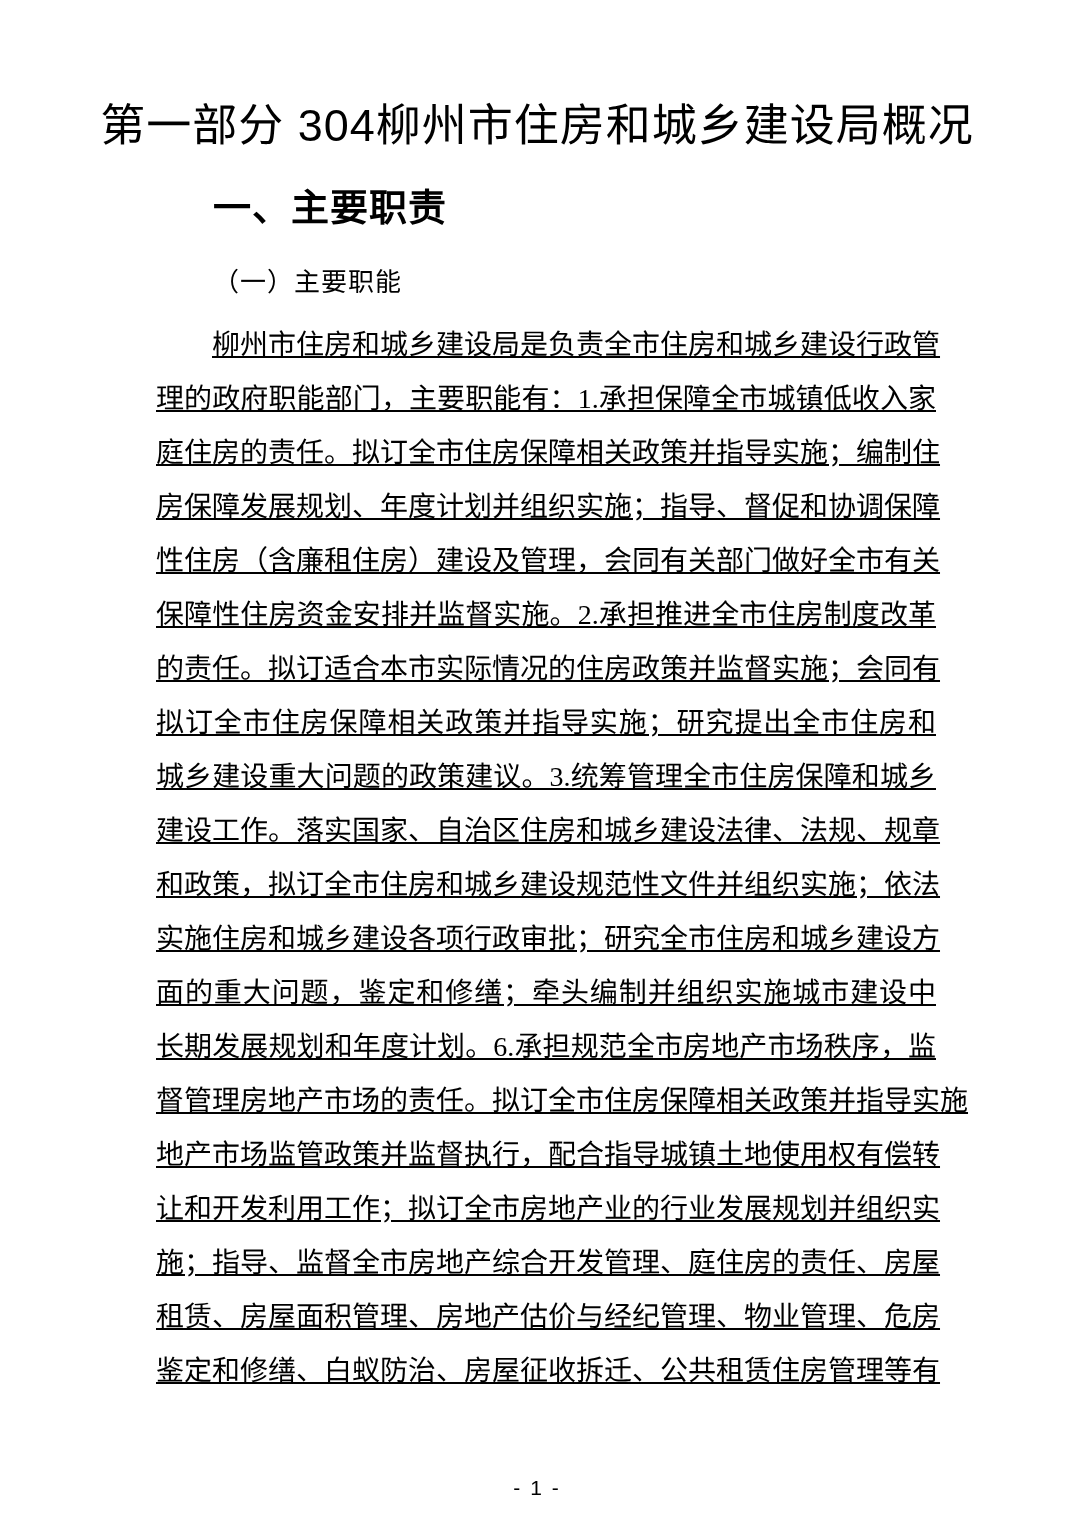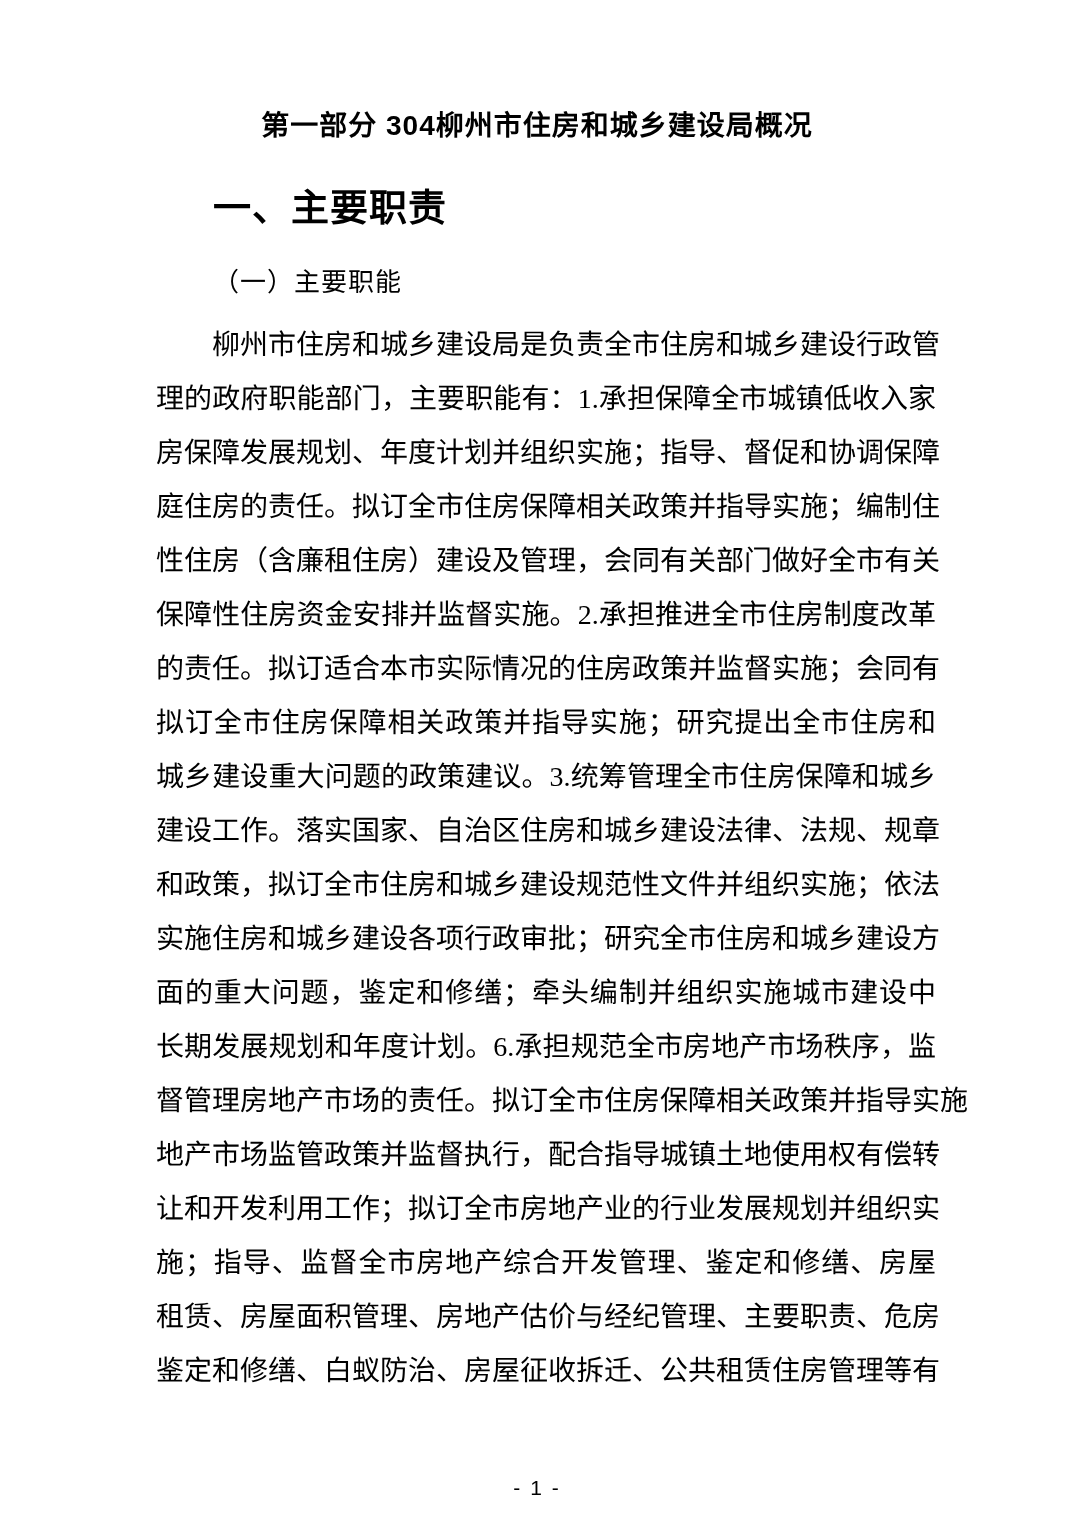--- a/index.html
+++ b/index.html
@@ -16,22 +16,22 @@
     overflow: hidden;
     font-family: "Liberation Serif", "DejaVu Serif", serif;
   }
   .doc-title {
     position: absolute;
     top: 100px;
     left: 0;
     width: 100%;
     text-align: center;
     font-family: "Liberation Sans", "DejaVu Sans", sans-serif;
-    font-weight: bold;
-    font-size: 28px;
+    font-weight: normal;
+    font-size: 45px;
     line-height: 52px;
     letter-spacing: 1px;
     white-space: nowrap;
   }
   .section-heading {
     position: absolute;
     top: 190px;
     left: 213px;
     font-family: "Liberation Sans", "DejaVu Sans", sans-serif;
     font-weight: bold;
@@ -57,20 +57,21 @@
     font-family: "Liberation Serif", "DejaVu Serif", serif;
     font-size: 28px;
   }
   .body-line {
     line-height: 54px;
     height: 54px;
     text-align: justify;
     text-align-last: justify;
     text-justify: inter-character;
     white-space: nowrap;
+    text-decoration: underline;
   }
   .body-line.first {
     text-indent: 56px;
   }
   .page-footer {
     position: absolute;
     top: 1476px;
     left: 0;
     width: 100%;
     text-align: center;
@@ -86,35 +87,35 @@
 
   <div class="doc-title">第一部分 304柳州市住房和城乡建设局概况</div>
 
   <div class="section-heading">一、主要职责</div>
 
   <div class="subsection-heading">（一）主要职能</div>
 
   <div class="body-paragraph">
       <div class="body-line first">柳州市住房和城乡建设局是负责全市住房和城乡建设行政管</div>
       <div class="body-line">理的政府职能部门，主要职能有：1.承担保障全市城镇低收入家</div>
+      <div class="body-line">庭住房的责任。拟订全市住房保障相关政策并指导实施；编制住</div>
       <div class="body-line">房保障发展规划、年度计划并组织实施；指导、督促和协调保障</div>
-      <div class="body-line">庭住房的责任。拟订全市住房保障相关政策并指导实施；编制住</div>
       <div class="body-line">性住房（含廉租住房）建设及管理，会同有关部门做好全市有关</div>
       <div class="body-line">保障性住房资金安排并监督实施。2.承担推进全市住房制度改革</div>
       <div class="body-line">的责任。拟订适合本市实际情况的住房政策并监督实施；会同有</div>
       <div class="body-line">拟订全市住房保障相关政策并指导实施；研究提出全市住房和</div>
       <div class="body-line">城乡建设重大问题的政策建议。3.统筹管理全市住房保障和城乡</div>
       <div class="body-line">建设工作。落实国家、自治区住房和城乡建设法律、法规、规章</div>
       <div class="body-line">和政策，拟订全市住房和城乡建设规范性文件并组织实施；依法</div>
       <div class="body-line">实施住房和城乡建设各项行政审批；研究全市住房和城乡建设方</div>
       <div class="body-line">面的重大问题，鉴定和修缮；牵头编制并组织实施城市建设中</div>
       <div class="body-line">长期发展规划和年度计划。6.承担规范全市房地产市场秩序，监</div>
       <div class="body-line">督管理房地产市场的责任。拟订全市住房保障相关政策并指导实施</div>
       <div class="body-line">地产市场监管政策并监督执行，配合指导城镇土地使用权有偿转</div>
       <div class="body-line">让和开发利用工作；拟订全市房地产业的行业发展规划并组织实</div>
-      <div class="body-line">施；指导、监督全市房地产综合开发管理、鉴定和修缮、房屋</div>
-      <div class="body-line">租赁、房屋面积管理、房地产估价与经纪管理、主要职责、危房</div>
+      <div class="body-line">施；指导、监督全市房地产综合开发管理、庭住房的责任、房屋</div>
+      <div class="body-line">租赁、房屋面积管理、房地产估价与经纪管理、物业管理、危房</div>
       <div class="body-line">鉴定和修缮、白蚁防治、房屋征收拆迁、公共租赁住房管理等有</div>
     </div>
 
   <div class="page-footer">- 1 -</div>
 
 </div>
 
 </body></html>

